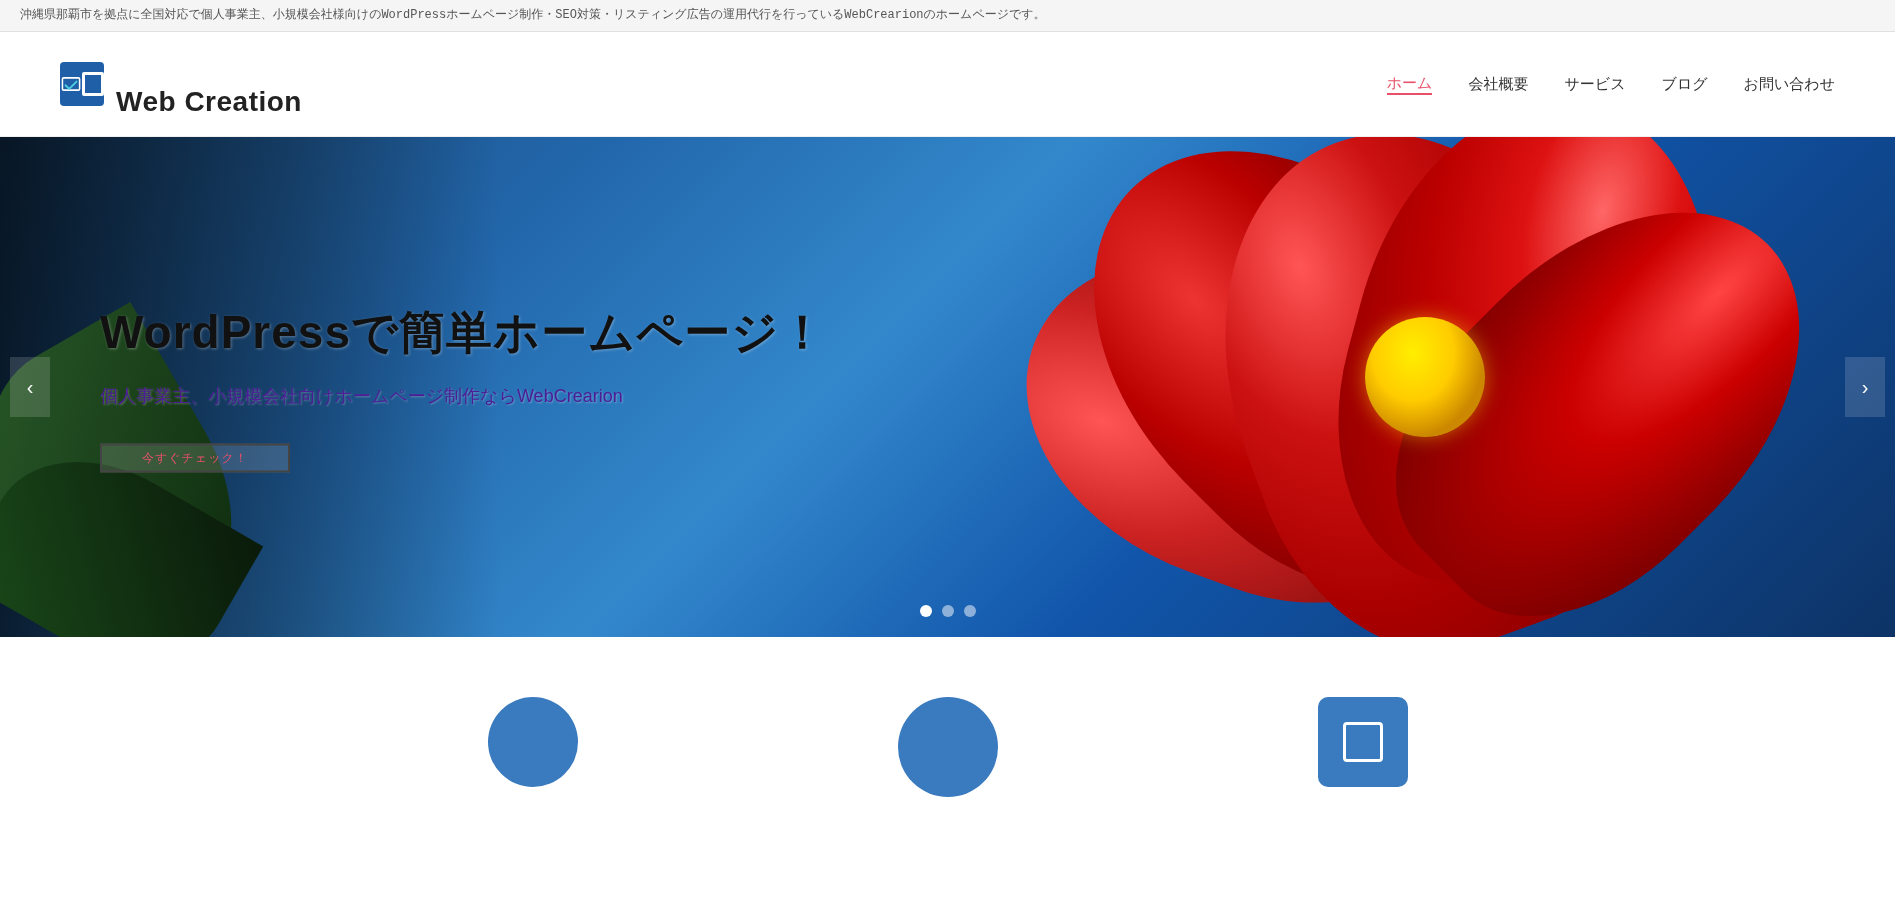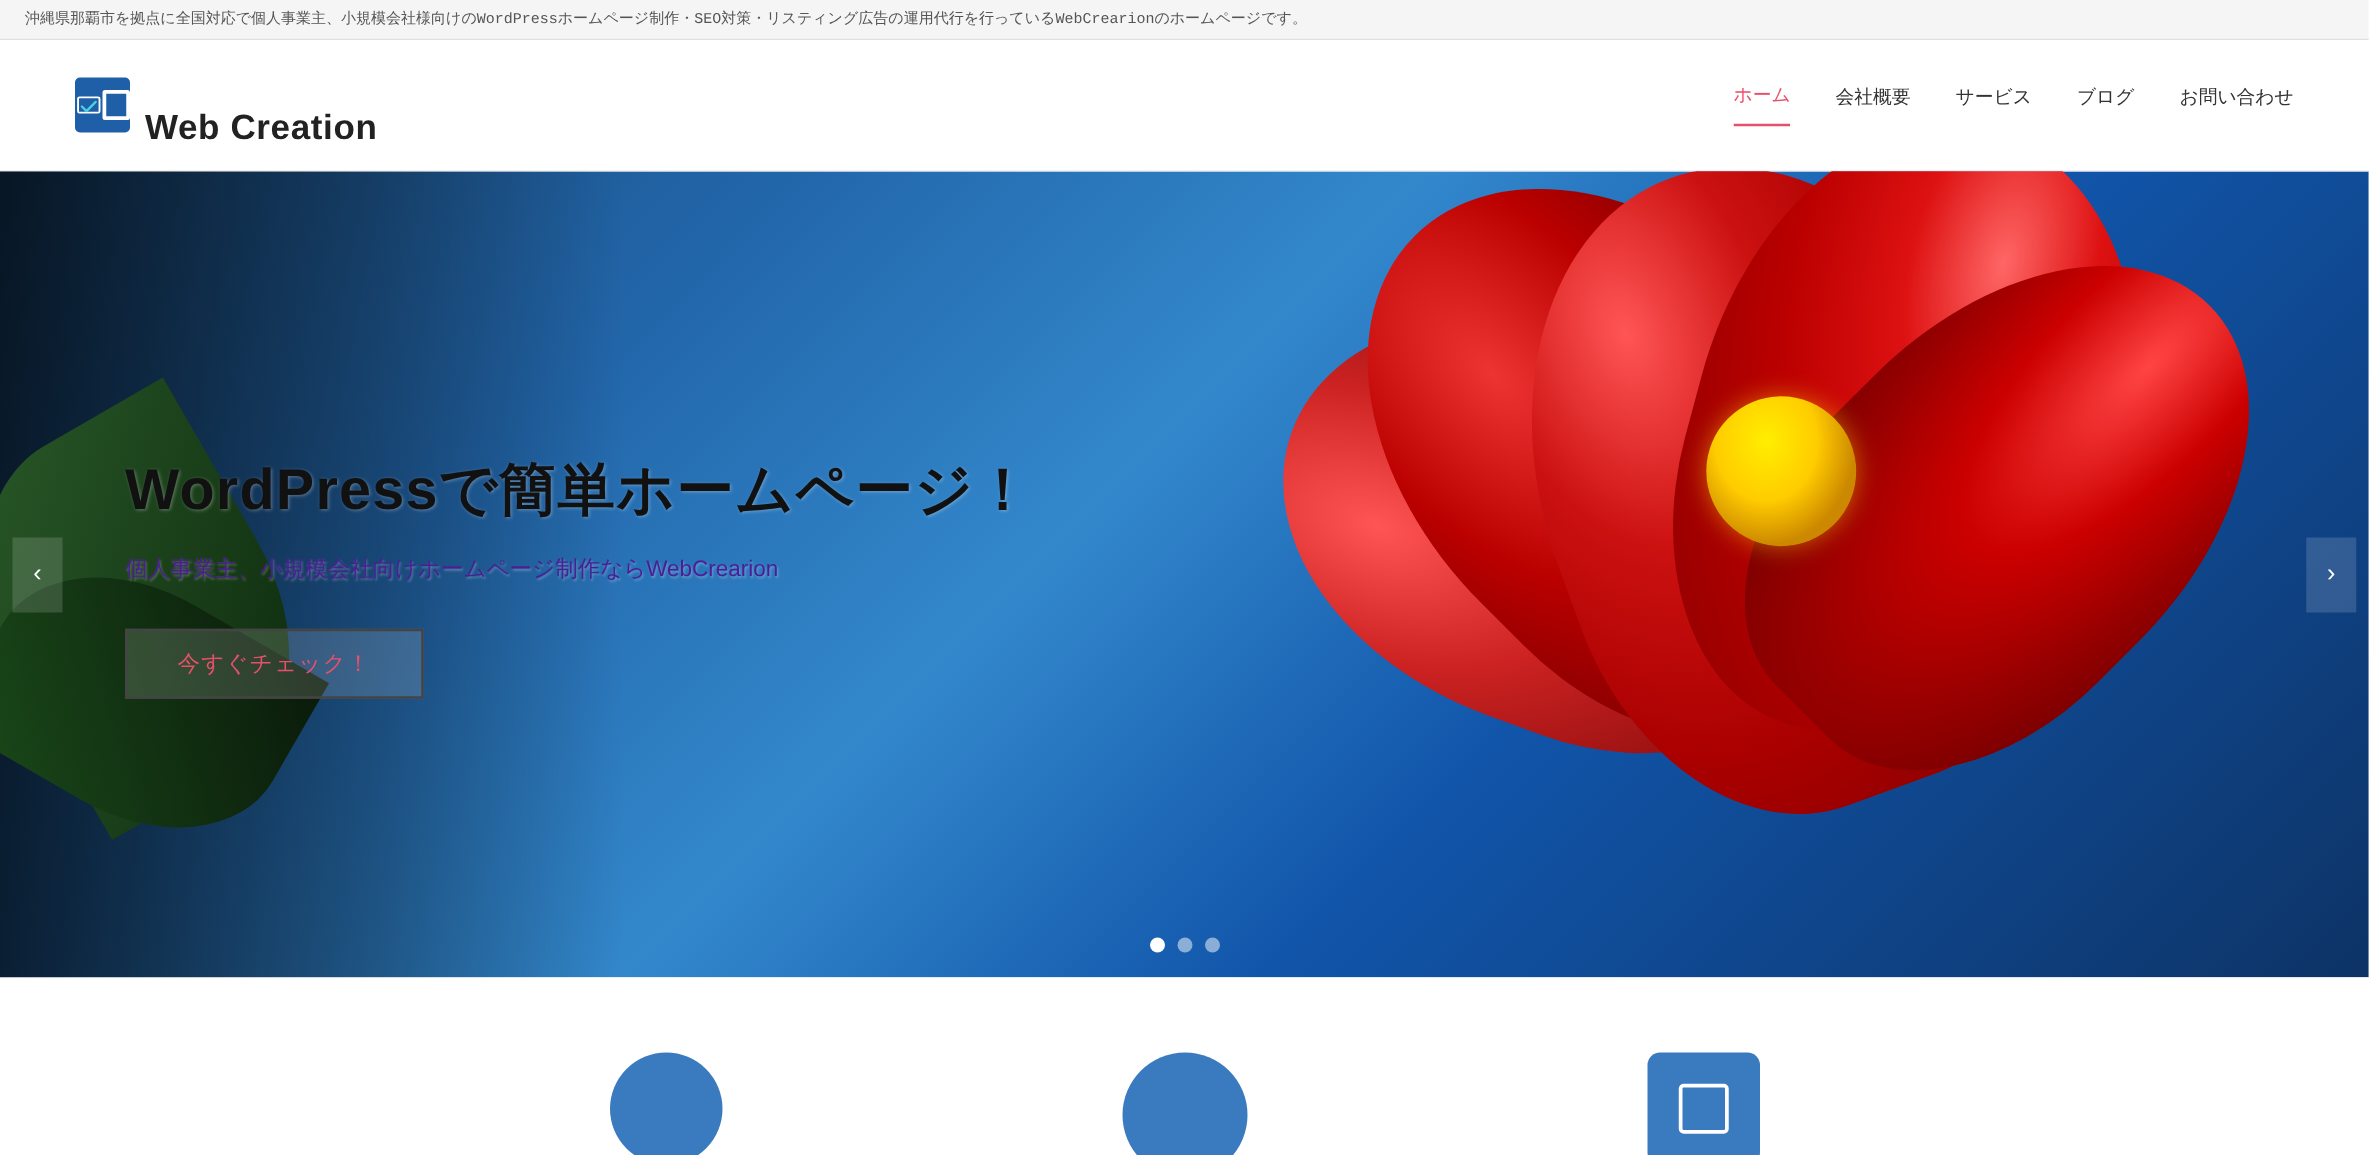--- a/index.html
+++ b/index.html
@@ -65,33 +65,33 @@
       display: flex;
       align-items: center;
       gap: 36px;
     }
 
     .nav-item {
       font-size: 15px;
       color: #333;
       cursor: pointer;
       text-decoration: none;
-      padding-bottom: 13px;
+      padding-bottom: 0;
     }
 
     .nav-item.active {
       color: #e8506a;
       border-bottom: 2px solid #e8506a;
     }
 
     
     .hero {
       position: relative;
       width: 100%;
-      height: 645px;
+      height: 500px;
       overflow: hidden;
     }
 
     
     .hibiscus {
       position: absolute;
       right: 80px;
       top: -40px;
       width: 780px;
       height: 580px;
@@ -200,25 +200,25 @@
 
     .hero-subtitle {
       font-size: 18px;
       color: #4c1d95;
       text-shadow: 1px 1px 2px rgba(255,255,255,0.3);
       margin-bottom: 36px;
     }
 
     .hero-btn {
       display: inline-block;
-      padding: 14px 40px;
+      padding: 4px 40px;
       border: 2px solid #444;
       background: rgba(255,255,255,0.15);
       color: #e8506a;
-      font-size: 18px;
+      font-size: 12px;
       cursor: pointer;
       letter-spacing: 1px;
       text-decoration: none;
     }
 
     
     .slider-arrow {
       position: absolute;
       top: 50%;
       transform: translateY(-50%);

